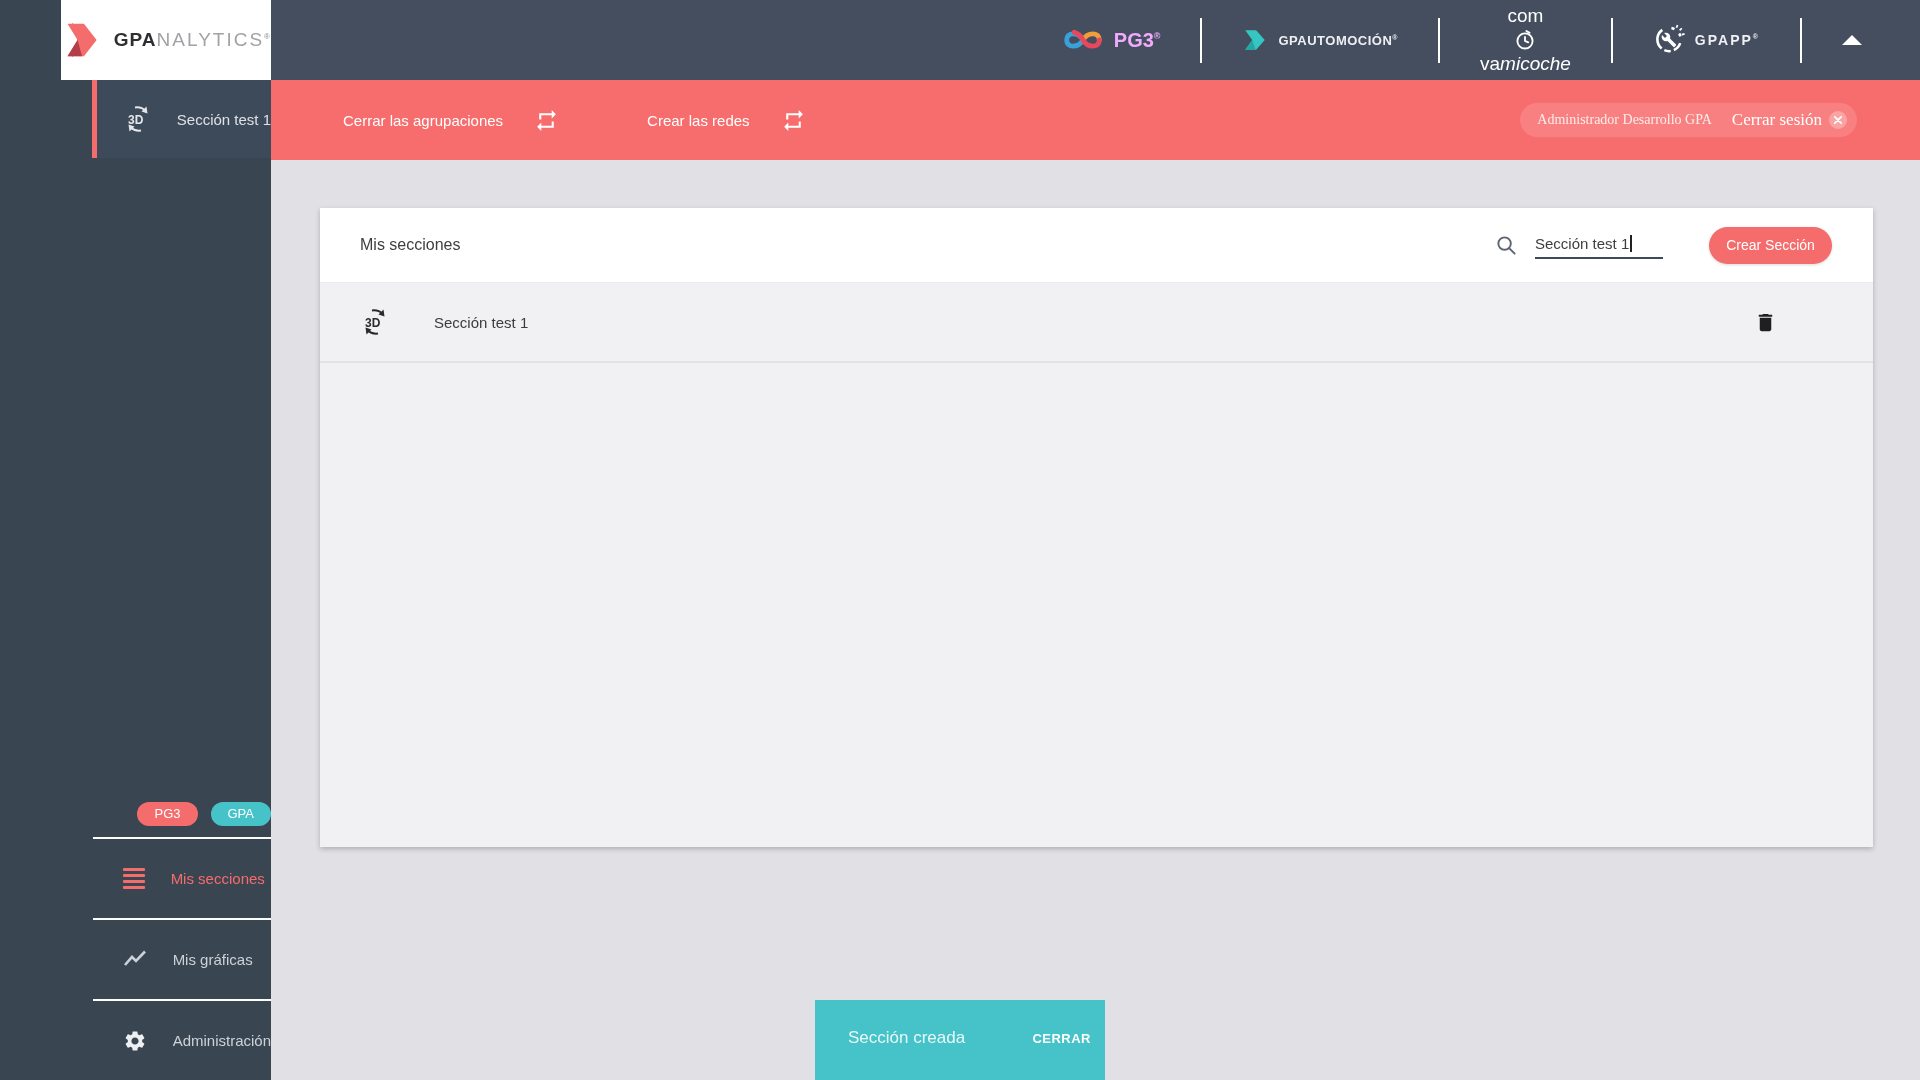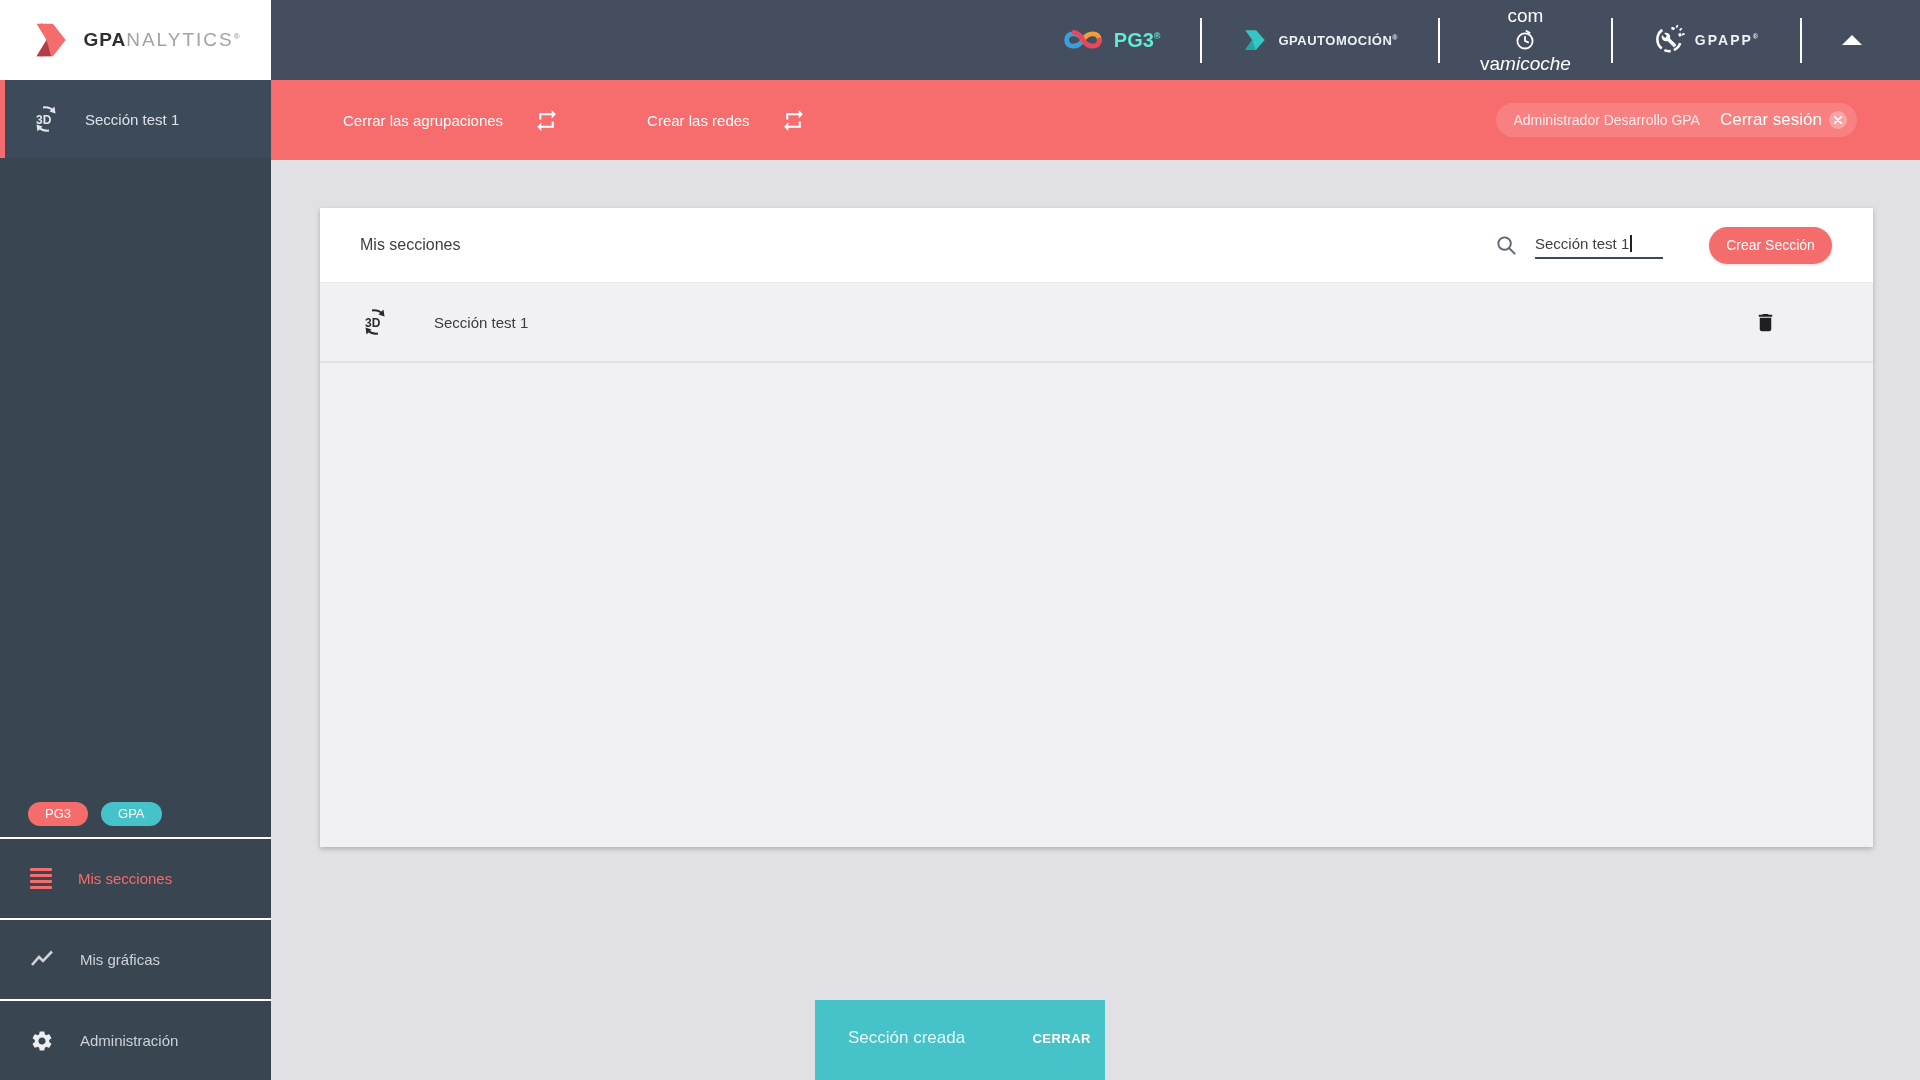--- a/index.html
+++ b/index.html
@@ -1,55 +1,55 @@
 <!DOCTYPE html>
 <html><head>
 <meta charset="utf-8">
 <style>
   * { margin:0; padding:0; box-sizing:border-box; }
   html,body { width:1920px; height:1080px; overflow:hidden; font-family:"Liberation Sans", sans-serif; background:#e1e1e5; position:relative; }
 
   
-  .sidebar { position:absolute; left:0; top:0; width:271px; height:1080px; background:#3a4552; display:flex; flex-direction:column; z-index:5; }
+  .sidebar { position:absolute; left:0; top:0; width:271px; height:1080px; background:#3a4552; display:flex; flex-direction:column; z-index:5;align-items:flex-end; }
   .logo-box { height:80px; background:#ffffff; display:flex; align-items:center; justify-content:center; gap:9px; cursor:pointer; }
   .brand-text { font-size:19px; letter-spacing:1px; white-space:nowrap; }
   .brand-text .b { font-weight:bold; color:#2f2f31; }
   .brand-text .l { color:#a2a2a6; letter-spacing:2px; }
   .brand-text sup { font-size:8px; color:#8b8b8f; }
   .side-item { height:78px; background:#3d4a59; border-left:5px solid #f56c6c; display:flex; align-items:center; gap:24px; padding-left:26px; color:#dde2e7; font-size:15px; cursor:pointer; }
   .side-fill { flex:1; }
   .badges { height:47px; display:flex; align-items:center; gap:13px; padding-left:28px; }
   .badge { height:24px; border-radius:12px; color:#fff; font-size:13px; display:inline-flex; align-items:center; padding:0 17px; cursor:pointer; }
   .badge.pg3 { background:#f56c6c; }
   .badge.gpa { background:#45c3c9; }
   .menu-item { height:81px; border-top:2px solid #fdfdfd; display:flex; align-items:center; gap:26px; padding-left:30px; color:#ccd2d8; font-size:15px; cursor:pointer; }
   .menu-item.active { color:#f56c6c; }
   .hamburger { display:inline-flex; flex-direction:column; gap:3px; }
   .hamburger span { width:22px; height:3px; background:#f56c6c; border-radius:1px; }
 
   
   .topbar { position:absolute; left:271px; top:0; width:1649px; height:80px; background:#454e5f; display:flex; align-items:center; justify-content:flex-end; padding-right:58px; color:#fff; }
   .hseg { display:flex; align-items:center; gap:10px; white-space:nowrap; }
   .hdr-divider { width:2px; height:45px; background:#fdfdfd; margin:0 40px; }
-  .logo-pg3-text { font-size:20px; font-weight:bold; color:#5eead4; }
+  .logo-pg3-text { font-size:20px; font-weight:bold; color:#f0abfc; }
   .logo-pg3-text sup { font-size:9px; }
   .logo-auto-text { font-size:13px; font-weight:bold; letter-spacing:0.5px; color:#eef0f3; }
   .logo-auto-text sup { font-size:7px; }
   .logo-cvm { font-size:19px; color:#fff; display:flex; align-items:center; gap:2px;flex-direction:column; }
   .logo-cvm .it { font-style:italic; }
   .logo-gpapp-text { font-size:14px; font-weight:600; letter-spacing:2px; color:#eef0f3; }
   .logo-gpapp-text sup { font-size:7px; }
   .caret-up { width:0; height:0; border-left:10px solid transparent; border-right:10px solid transparent; border-bottom:10px solid #fff; cursor:pointer; }
 
   
   .filter-bar { position:absolute; left:271px; top:80px; width:1649px; height:80px; background:#f76c6c; display:flex; align-items:center; padding-left:72px; color:#fff; }
   .filter-label { font-size:15px; }
   .filter-icon { margin-left:31px; cursor:pointer; display:inline-flex; }
   .gap-big { width:88px; }
-  .user-pill { margin-left:auto; margin-right:63px; height:34px; border-radius:17px; background:rgba(255,255,255,0.14); display:flex; align-items:center; padding:0 9px 0 17px; gap:20px; }
+  .user-pill { margin-left:auto; margin-right:63px; height:34px; border-radius:17px; background:rgba(255,255,255,0.14); display:flex; align-items:center; padding:0 9px 0 17px; gap:20px;font-family:Liberation Serif, serif; }
   .user-name { font-size:14px; color:#fdecec; }
   .logout { font-size:17px; color:#fff; cursor:pointer; display:flex; align-items:center; gap:6px; }
 
   
   .main-card { position:absolute; left:320px; top:208px; width:1553px; height:639px; background:#f1f1f3; box-shadow:0 2px 5px rgba(0,0,0,0.22); display:flex; flex-direction:column; }
   .card-header { height:75px; background:#ffffff; display:flex; align-items:center; padding:0 41px 0 40px; border-bottom:1px solid #ececee; }
   .card-title { font-size:16px; color:#3e3e40; }
   .header-right { margin-left:auto; display:flex; align-items:center; }
   .search-icon { display:inline-flex; margin-right:17px; cursor:pointer; }
   .search-input { width:128px; border-bottom:2px solid #3d4a59; font-size:15px; color:#3e3e40; padding:3px 0 5px 0; cursor:text; white-space:nowrap; }

